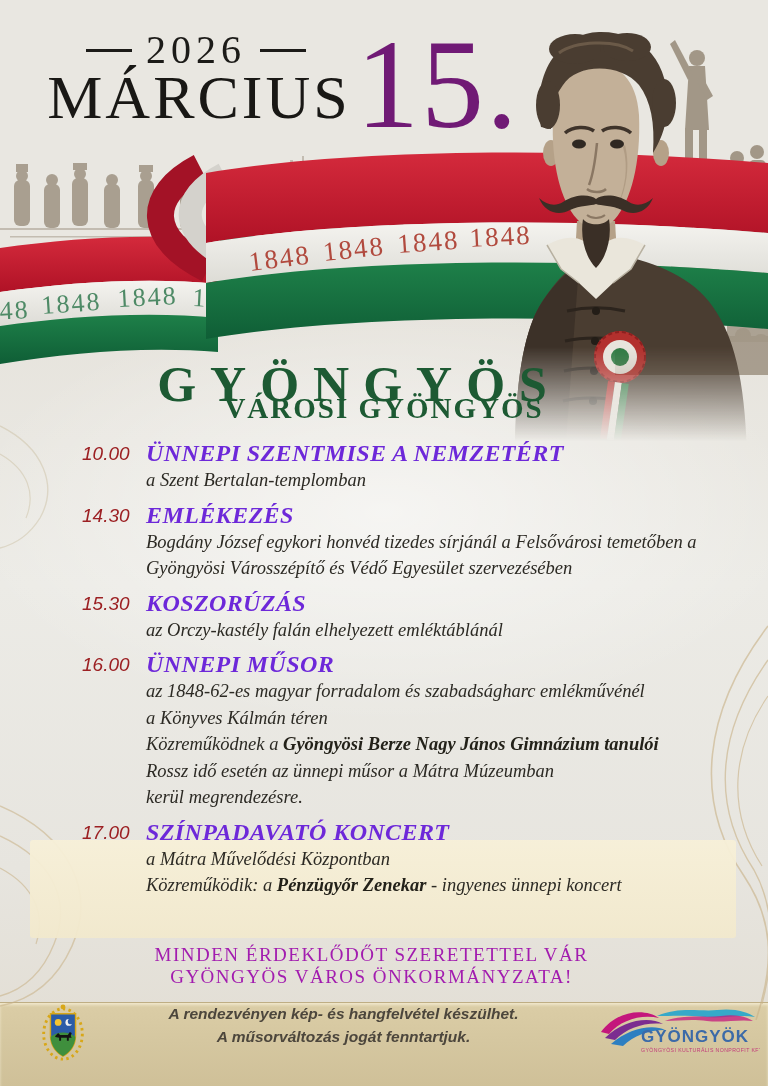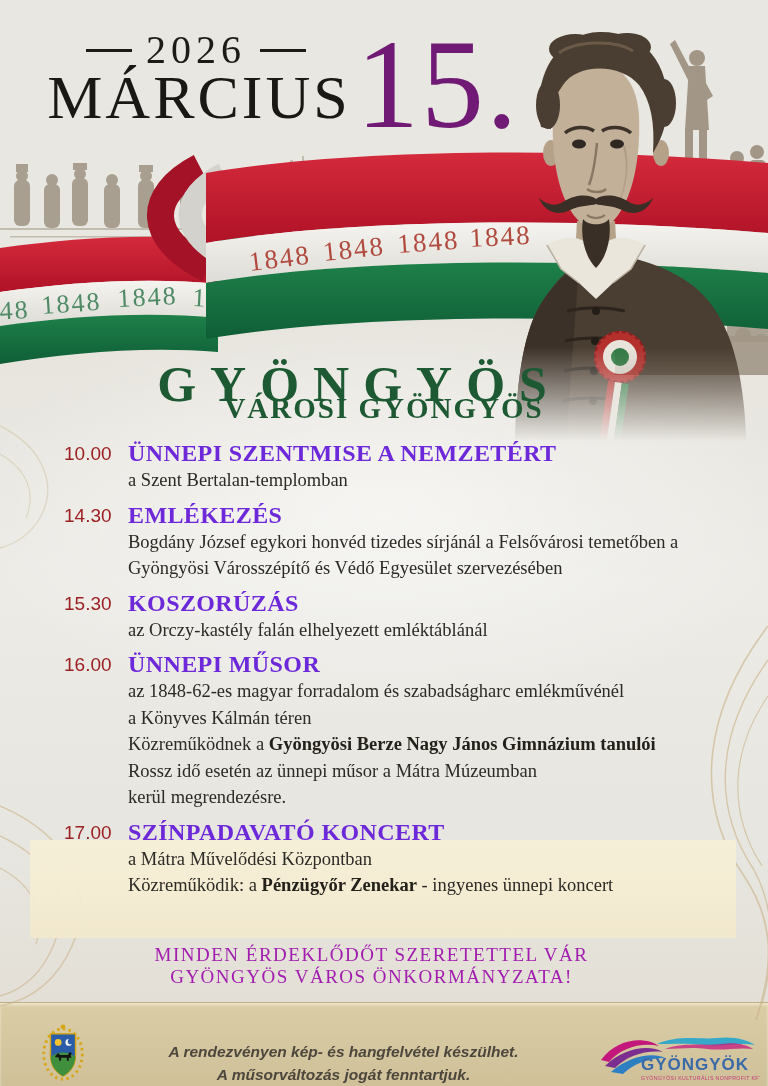--- a/index.html
+++ b/index.html
@@ -66,21 +66,21 @@
   .city-subtitle{
     position:absolute;left:0;top:392px;width:768px;text-align:center;
     font-size:29px;font-weight:bold;letter-spacing:2px;color:#1d5a33;
   }
   
   .highlight-band{
     position:absolute;left:30px;top:840px;width:706px;height:98px;
     background:linear-gradient(180deg,rgba(247,240,216,.95),rgba(242,233,205,.95));
     border-radius:3px;
   }
-  .schedule{position:absolute;left:64px;top:440px;width:660px;}
+  .schedule{position:absolute;left:82px;top:440px;width:660px;font-style:italic;}
   .sch-item{display:grid;grid-template-columns:60px 1fr;column-gap:4px;margin-top:8px;}
   .sch-item:first-child{margin-top:0;}
   .sch-item.last{}
   .sch-time{
     font-family:"Liberation Sans","DejaVu Sans",sans-serif;
     font-size:19px;color:#9c2023;line-height:27px;
   }
   .sch-head{
     font-size:24px;font-weight:bold;color:#6d28d9;letter-spacing:.4px;
     line-height:27px;white-space:nowrap;
@@ -90,21 +90,21 @@
   }
   .sch-line b{font-weight:bold;color:#232119;}
   
   .closing{
     position:absolute;left:0;top:944px;width:743px;text-align:center;
     color:#a21caf;font-size:19px;letter-spacing:1.5px;line-height:22px;
   }
   
   .footer{
     position:absolute;left:0;top:1002px;width:768px;height:84px;
-    display:flex;align-items:flex-end;
+    display:flex;align-items:flex-start;
   }
   .coat{margin-left:34px;flex:0 0 auto;}
   .notice{
     flex:1 1 auto;text-align:center;
     font-family:"Liberation Sans","DejaVu Sans",sans-serif;
     font-style:italic;font-weight:bold;font-size:15.5px;line-height:1.5;
     color:#4c463c;
   }
   .logo-block{flex:0 0 auto;width:165px;margin-right:8px;}
 </style>

